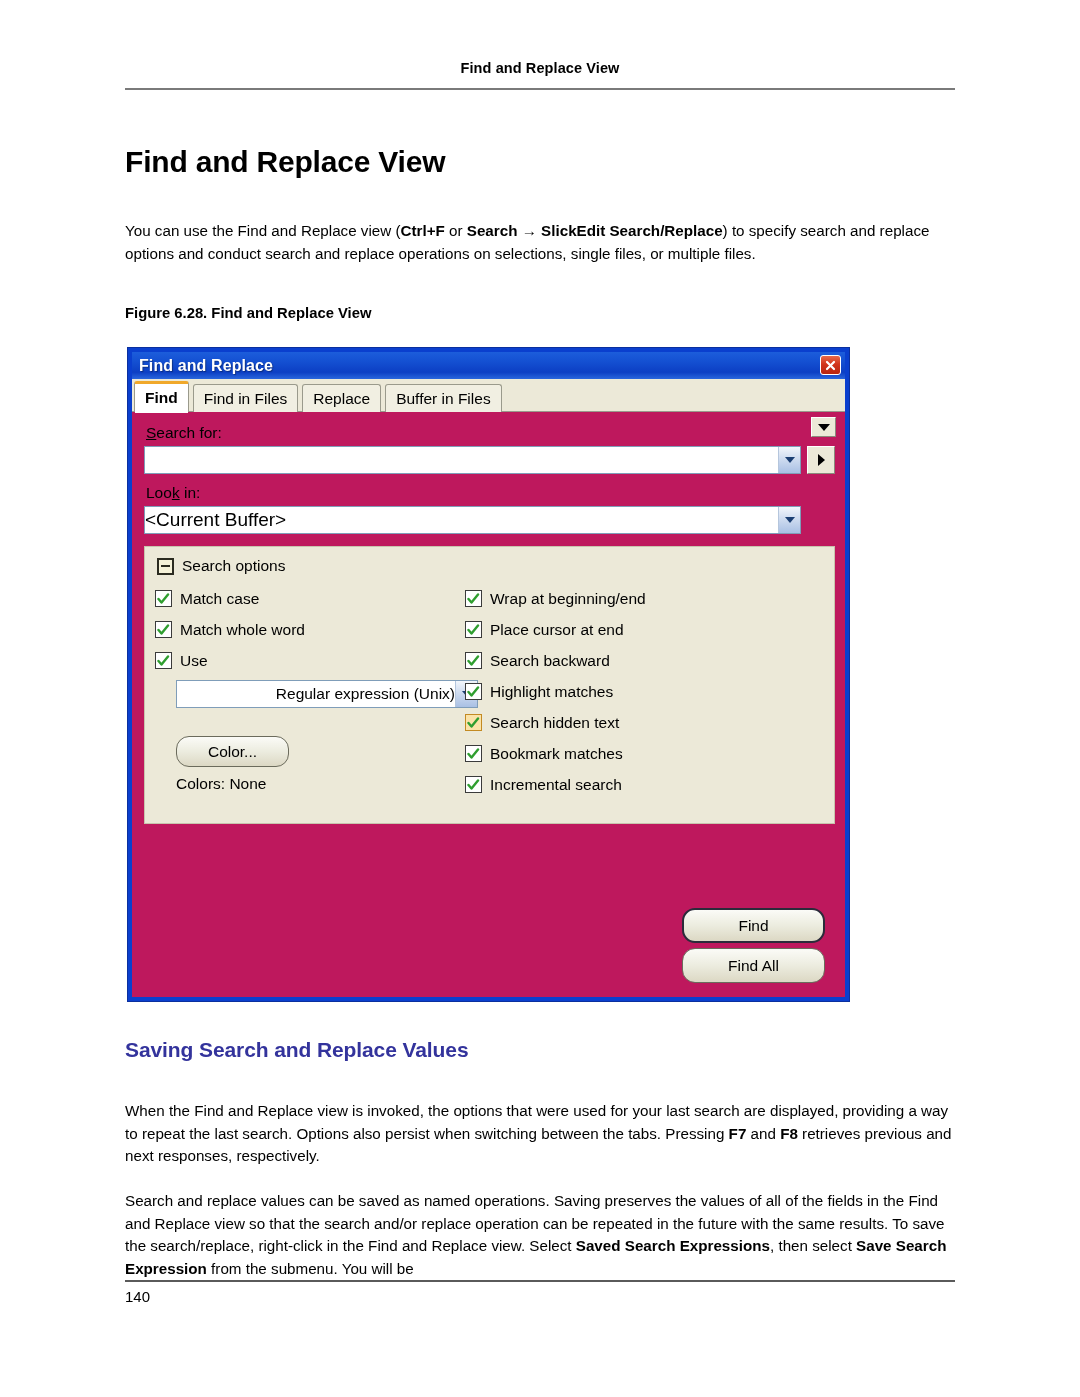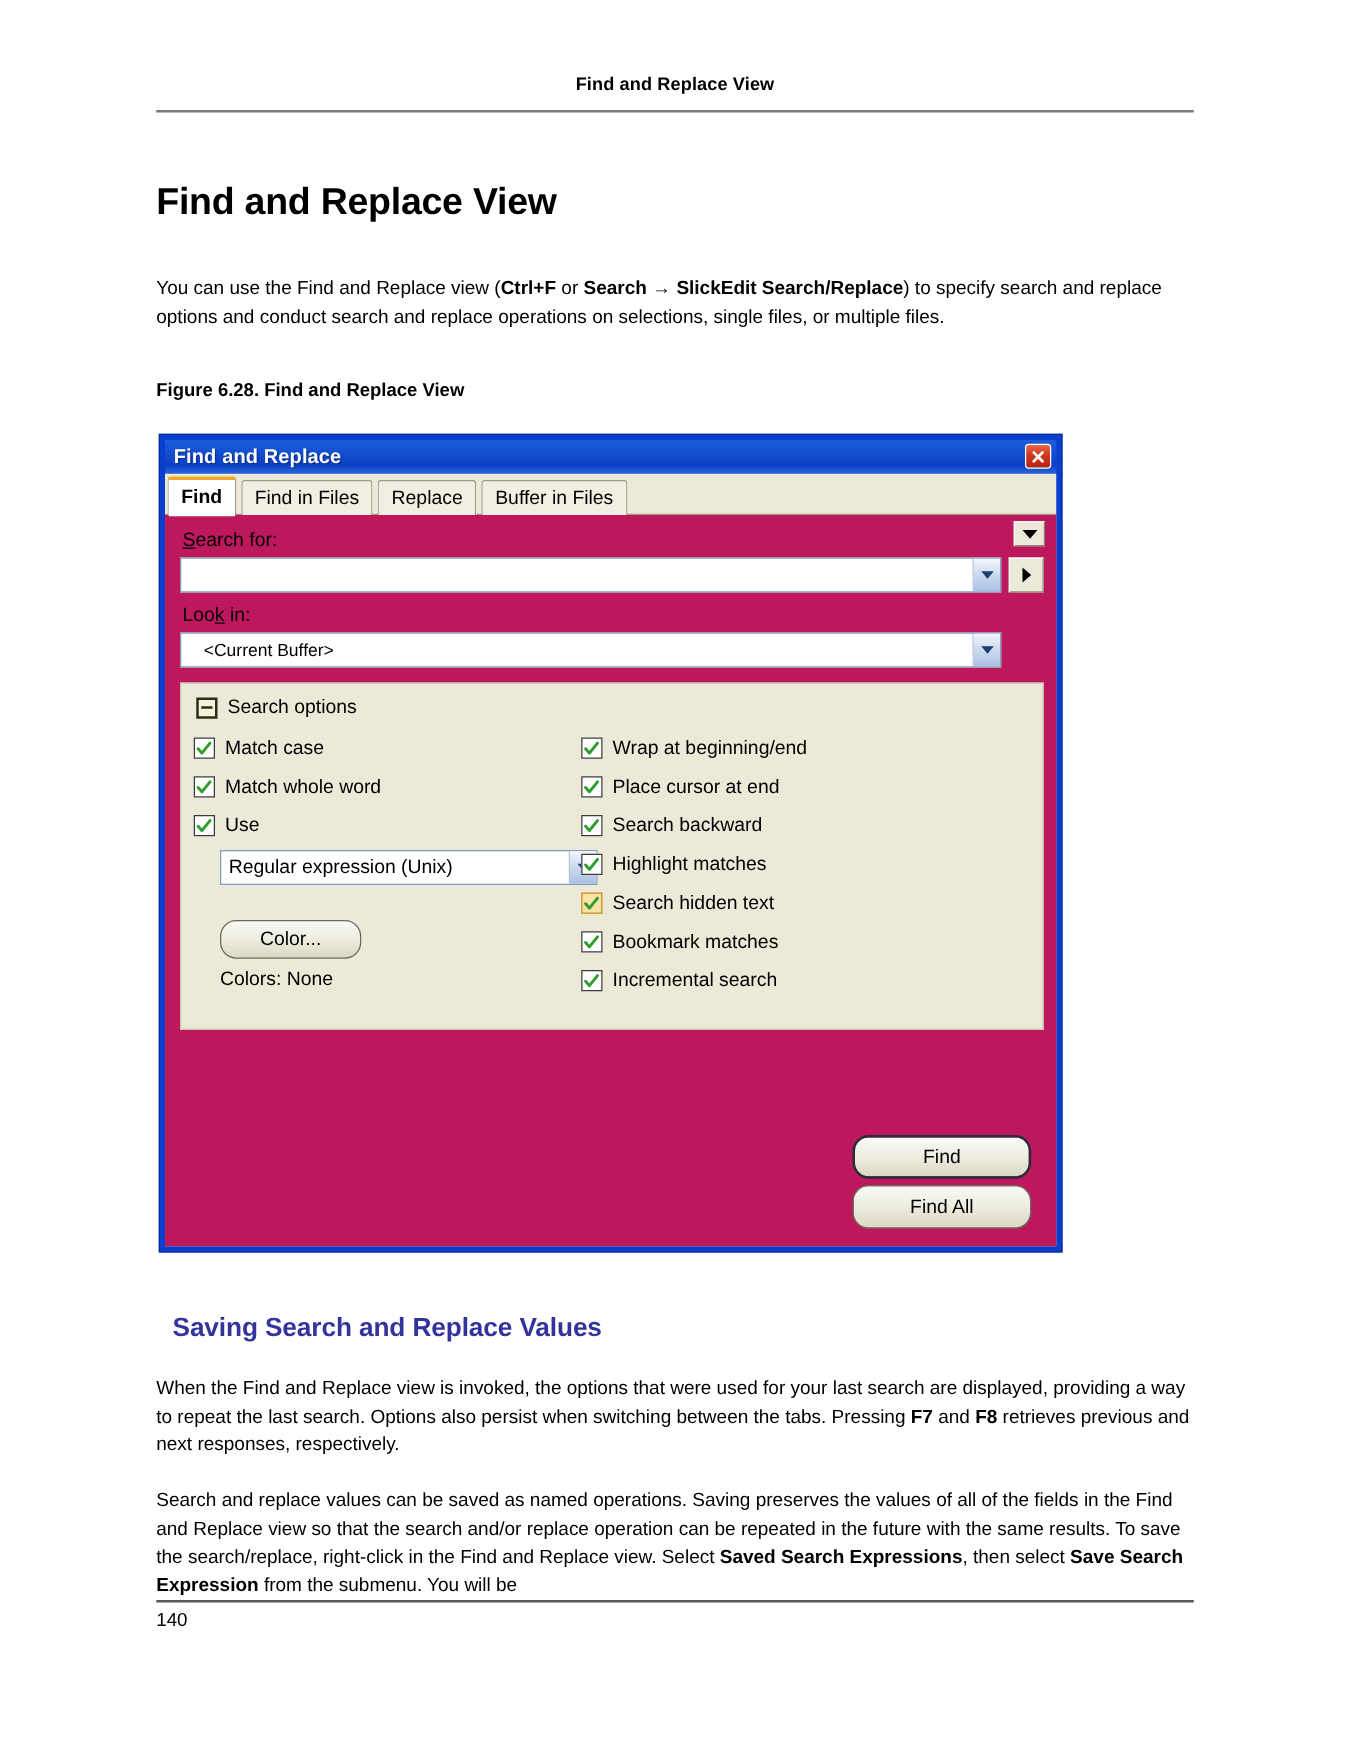--- a/index.html
+++ b/index.html
@@ -61,21 +61,21 @@
   .para b { font-weight: bold; }
   .fig-caption {
     position: absolute;
     left: 125px; top: 305px;
     font-size: 14.8px;
     font-weight: bold;
   }
   h2.section-title {
     position: absolute;
     left: 125px; top: 1038px;
-    margin: 13px;
+    margin: 0;
     font-size: 21px;
     font-weight: bold;
     color: #33339c;
     letter-spacing: -.1px;
   }
 
   
   .dialog {
     position: absolute;
     left: 127px; top: 347px;
@@ -202,22 +202,22 @@
   }
   .field-label u { text-decoration: underline; }
 
   .combo-row { display: flex; align-items: center; gap: 6px; }
   .combo {
     flex: 1;
     height: 28px;
     background: #ffffff;
     border: 1px solid #7f9db9;
     display: flex; align-items: center;
-    padding-left: 18px;
-    font-size: 14px;
+    padding-left: 0;
+    font-size: 19px;
     position: relative;
   }
   .combo .value { flex: 1; white-space: nowrap; overflow: hidden; }
   .combo-arrow {
     width: 22px; height: 100%;
     background: linear-gradient(to bottom, #f3f6fb 0%, #cfdcf0 45%, #a9c0e4 100%);
     border-left: 1px solid #b5c6dd;
     display: flex; align-items: center; justify-content: center;
     color: #123a6e;
     font-size: 12px;
@@ -423,21 +423,21 @@
               <div class="cb-row">
                 <span class="checkbox">
                   <svg width="13" height="12" viewBox="0 0 13 12">
                       <path d="M1.5 6 L4.5 9.5 L11 1.5" stroke="#2f9e2f" stroke-width="2.4" fill="none" stroke-linecap="round" stroke-linejoin="round"></path>
                     </svg>
                 </span>
                 <span class="cb-label">Use</span>
               </div>
 
               <div class="re-combo">
-                <span class="value" style="flex:1;">Regular expression (Unix)</span>
+                <span class="value" style="flex:1;text-align:right;">Regular expression (Unix)</span>
                 <span class="combo-arrow" style="height:26px;">
                     <span class="chev"></span>
                   </span>
               </div>
 
               <div class="push-btn color-btn">Color...</div>
               <div class="colors-text">Colors: None</div>
             </div>
 
             <div class="col-right">

